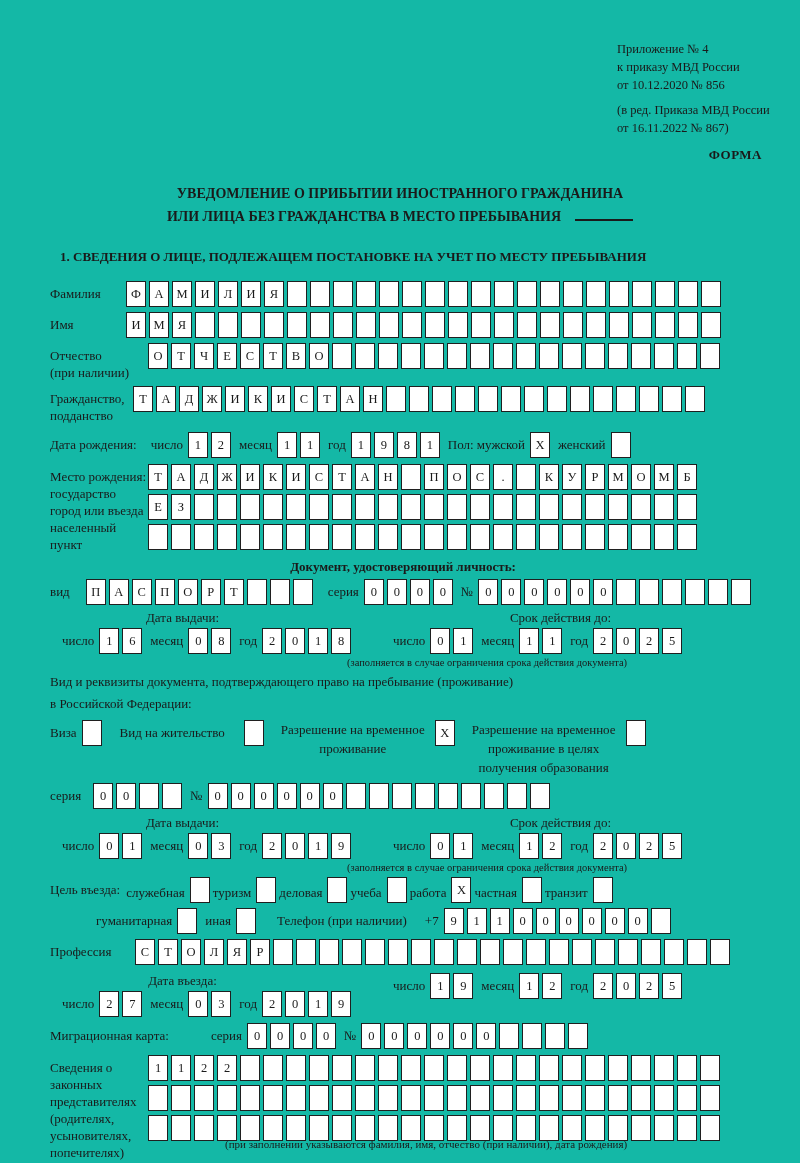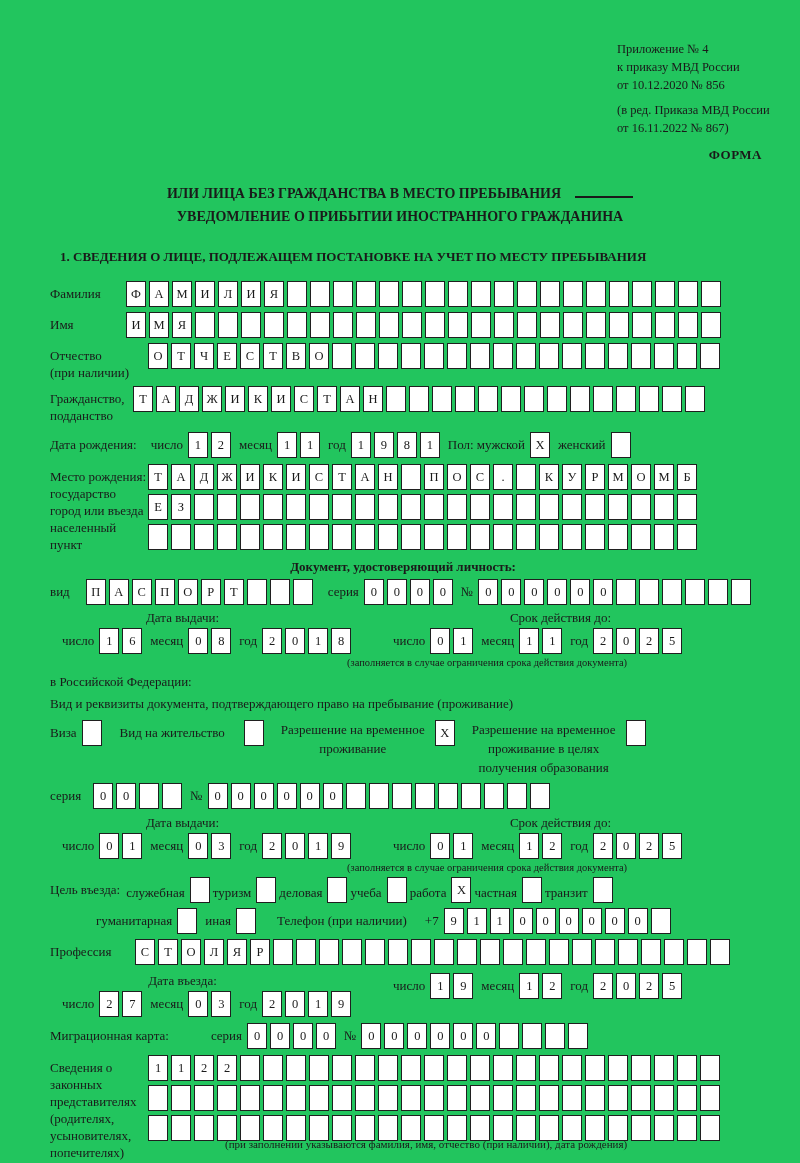--- a/index.html
+++ b/index.html
@@ -1,16 +1,16 @@
 <!DOCTYPE html>
 <html><head>
 <meta charset="utf-8">
 <style>
   html,body{margin:0;padding:0;background:#fff;}
-  .page{position:relative;width:800px;height:1163px;background:#22c55e;color:#1a1a1a;
+  .page{position:relative;width:800px;height:1163px;background:#14b8a6;color:#1a1a1a;
         font-family:"Liberation Serif",serif;font-size:13px;overflow:hidden;}
   .ref{position:absolute;left:617px;top:40px;font-size:12.5px;line-height:18px;}
   .ref .mt{margin-top:7px;}
   .forma{position:absolute;right:38px;top:147px;font-weight:bold;font-size:13px;letter-spacing:.5px;}
   .title{padding-top:182px;text-align:center;font-weight:bold;font-size:14px;line-height:23px;}
   .blankline{display:inline-block;width:58px;border-bottom:2px solid #1a1a1a;margin-left:14px;}
   .sec{margin:21px 0 0 60px;font-weight:bold;font-size:13px;}
   .body{margin:16px 4px 0 50px;}
   .frow{display:flex;align-items:flex-start;margin-bottom:5px;}
   .lab{flex:none;padding-top:5px;}
@@ -47,22 +47,22 @@
     <div>Приложение № 4</div>
     <div>к приказу МВД России</div>
     <div>от 10.12.2020 № 856</div>
     <div class="mt">(в ред. Приказа МВД России</div>
     <div>от 16.11.2022 № 867)</div>
   </div>
 
   <div class="forma">ФОРМА</div>
 
   <div class="title">
+    <div>УВЕДОМЛЕНИЕ О ПРИБЫТИИ ИНОСТРАННОГО ГРАЖДАНИНА</div>
     <div><span>ИЛИ ЛИЦА БЕЗ ГРАЖДАНСТВА В МЕСТО ПРЕБЫВАНИЯ</span><span class="blankline"></span></div>
-    <div>УВЕДОМЛЕНИЕ О ПРИБЫТИИ ИНОСТРАННОГО ГРАЖДАНИНА</div>
   </div>
 
   <div class="sec">1. СВЕДЕНИЯ О ЛИЦЕ, ПОДЛЕЖАЩЕМ ПОСТАНОВКЕ НА УЧЕТ ПО МЕСТУ ПРЕБЫВАНИЯ</div>
 
   <div class="body">
 
     <div class="frow">
       <span class="lab w76">Фамилия</span>
       <span class="cells">
           <span class="cell">Ф</span>
@@ -393,22 +393,22 @@
               <span class="cell">2</span>
               <span class="cell">0</span>
               <span class="cell">2</span>
               <span class="cell">5</span>
             </span>
         </div>
         <div class="note">(заполняется в случае ограничения срока действия документа)</div>
       </div>
     </div>
 
+    <div class="textline">Вид и реквизиты документа, подтверждающего право на пребывание (проживание)</div>
     <div class="textline">в Российской Федерации:</div>
-    <div class="textline">Вид и реквизиты документа, подтверждающего право на пребывание (проживание)</div>
 
     <div class="resrow">
       <span class="sublab" style="padding-left:0;">Виза</span>
       <span class="cells">
           <span class="cell"></span>
         </span>
       <span class="gap10"></span>
       <span class="sublab">Вид на жительство</span>
       <span class="gap14"></span>
       <span class="cells">

